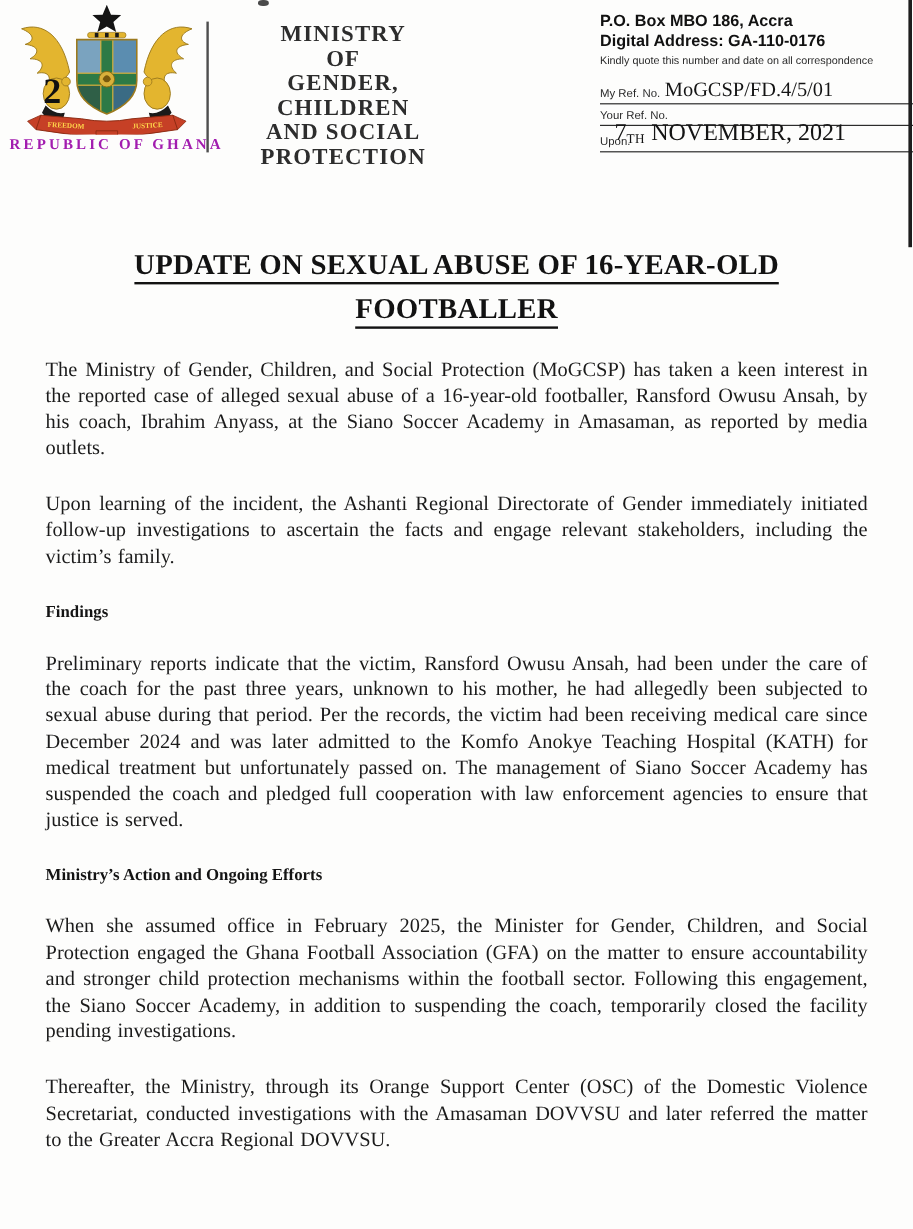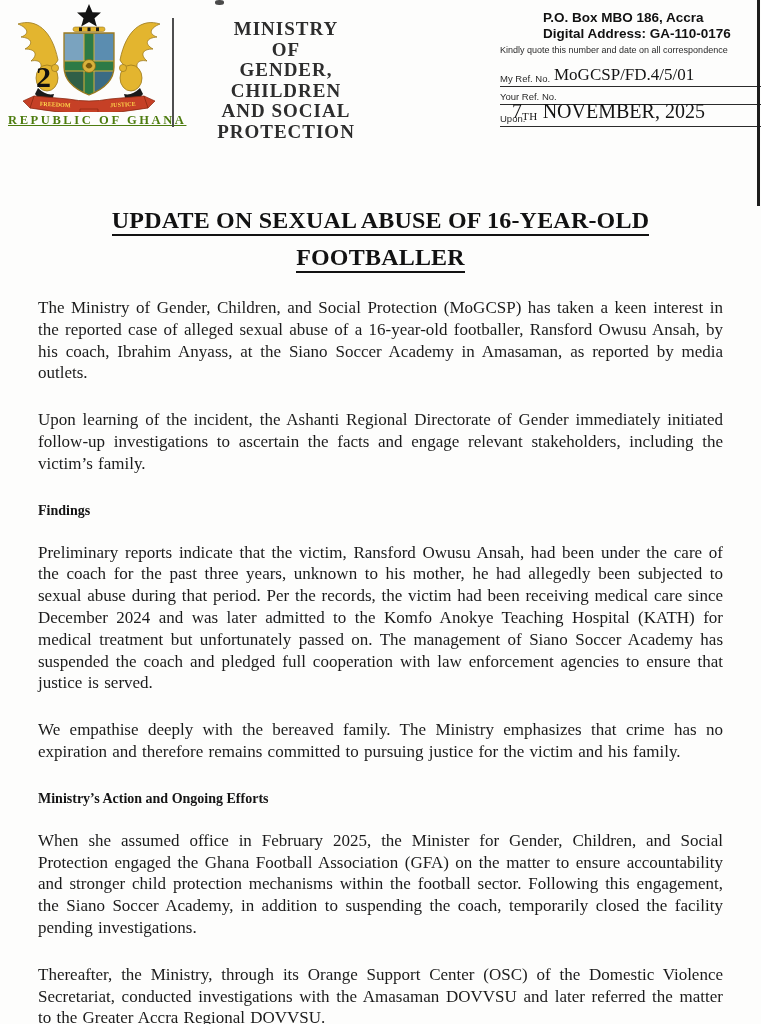--- a/index.html
+++ b/index.html
@@ -19,41 +19,41 @@
   .crest { position: absolute; left: 8px; top: 2px; width: 168px; height: 132px; }
   .crest svg { position: absolute; left: 2px; top: 2px; }
   .crest-number {
     position: absolute; left: 28px; top: 58px;
     font: bold 30px "Liberation Serif", serif; color: #101010;
   }
   .republic-caption {
     position: absolute; left: 0; top: 111px; width: 168px;
     font-family: "Liberation Serif", serif;
     font-size: 12.5px; font-weight: 600; letter-spacing: 2.6px;
-    color: #4d7c0f; white-space: nowrap; text-decoration: underline;
+    color: #a21caf; white-space: nowrap;
   }
 
   .header-divider {
     position: absolute; left: 172px; top: 18px;
     width: 1.5px; height: 109px; background: #4e4e4e;
   }
 
   .ministry-block {
     position: absolute; left: 183px; top: 19px; width: 206px;
     text-align: center;
     font-family: "Liberation Serif", serif;
     font-weight: bold; font-size: 19px; line-height: 20.5px;
     letter-spacing: 1px; color: #2d2d2d;
   }
 
   .contact-block {
     position: absolute; left: 500px; top: 10px; width: 261px; height: 125px;
     font-family: "Liberation Sans", sans-serif;
   }
-  .contact-bold { font-size: 13.5px; font-weight: bold; color: #111; line-height: 16px; margin-left: 43px; }
+  .contact-bold { font-size: 13.5px; font-weight: bold; color: #111; line-height: 16px; }
   .contact-note { margin-top: 3px; font-size: 9px; color: #2a2a2a; white-space: nowrap; }
   .ref-row { position: absolute; left: 0; right: 0; border-bottom: 1.3px solid #2b2b2b; }
   .row-myref  { top: 50px; height: 27px; }
   .row-yourref{ top: 78px; height: 17px; }
   .row-date   { top: 100px; height: 17px; }
   .ref-label { position: absolute; left: 0; bottom: 2px; font-size: 9.5px; color: #2a2a2a; white-space: nowrap; }
   .ref-value {
     position: absolute; left: 54px; bottom: 1px;
     font-family: "Liberation Serif", serif; font-size: 17px; color: #141414; white-space: nowrap;
   }
@@ -170,33 +170,32 @@
     <div class="ref-row row-myref">
       <span class="ref-label">My Ref. No.</span>
       <span class="ref-value">MoGCSP/FD.4/5/01</span>
     </div>
     <div class="ref-row row-yourref">
       <span class="ref-label">Your Ref. No.</span>
     </div>
     <div class="ref-row row-date">
       <span class="ref-label">Upon.</span>
     </div>
-    <div class="date-value"><span>7</span><span class="date-ordinal">TH</span><span> NOVEMBER, 2025</span></div>
+    <div class="date-value"><span>7</span><span class="date-ordinal">TH</span><span> NOVEMBER, 2021</span></div>
   </div>
 
   <div class="scan-edge-line"></div>
   <div class="scan-speck"></div>
 </div>
 
 <main class="doc-content">
   <h1 class="doc-title"><span>UPDATE ON SEXUAL ABUSE OF 16-YEAR-OLD FOOTBALLER</span></h1>
 
   <p class="paragraph">The Ministry of Gender, Children, and Social Protection (MoGCSP) has taken a keen interest in the reported case of alleged sexual abuse of a 16-year-old footballer, Ransford Owusu Ansah, by his coach, Ibrahim Anyass, at the Siano Soccer Academy in Amasaman, as reported by media outlets.</p>
   <p class="paragraph">Upon learning of the incident, the Ashanti Regional Directorate of Gender immediately initiated follow-up investigations to ascertain the facts and engage relevant stakeholders, including the victim’s family.</p>
 
   <h2 class="section-heading">Findings</h2>
   <p class="paragraph">Preliminary reports indicate that the victim, Ransford Owusu Ansah, had been under the care of the coach for the past three years, unknown to his mother, he had allegedly been subjected to sexual abuse during that period. Per the records, the victim had been receiving medical care since December 2024 and was later admitted to the Komfo Anokye Teaching Hospital (KATH) for medical treatment but unfortunately passed on. The management of Siano Soccer Academy has suspended the coach and pledged full cooperation with law enforcement agencies to ensure that justice is served.</p>
-  <p class="paragraph">We empathise deeply with the bereaved family. The Ministry emphasizes that crime has no expiration and therefore remains committed to pursuing justice for the victim and his family.</p>
 
   <h2 class="section-heading">Ministry’s Action and Ongoing Efforts</h2>
   <p class="paragraph">When she assumed office in February 2025, the Minister for Gender, Children, and Social Protection engaged the Ghana Football Association (GFA) on the matter to ensure accountability and stronger child protection mechanisms within the football sector. Following this engagement, the Siano Soccer Academy, in addition to suspending the coach, temporarily closed the facility pending investigations.</p>
   <p class="paragraph">Thereafter, the Ministry, through its Orange Support Center (OSC) of the Domestic Violence Secretariat, conducted investigations with the Amasaman DOVVSU and later referred the matter to the Greater Accra Regional DOVVSU.</p>
 </main>
 
 </body></html>

